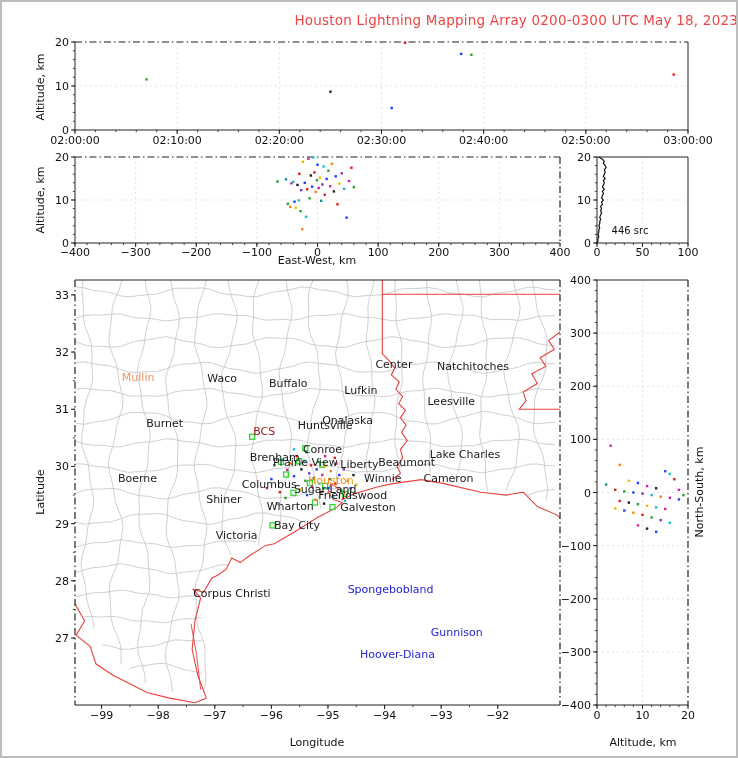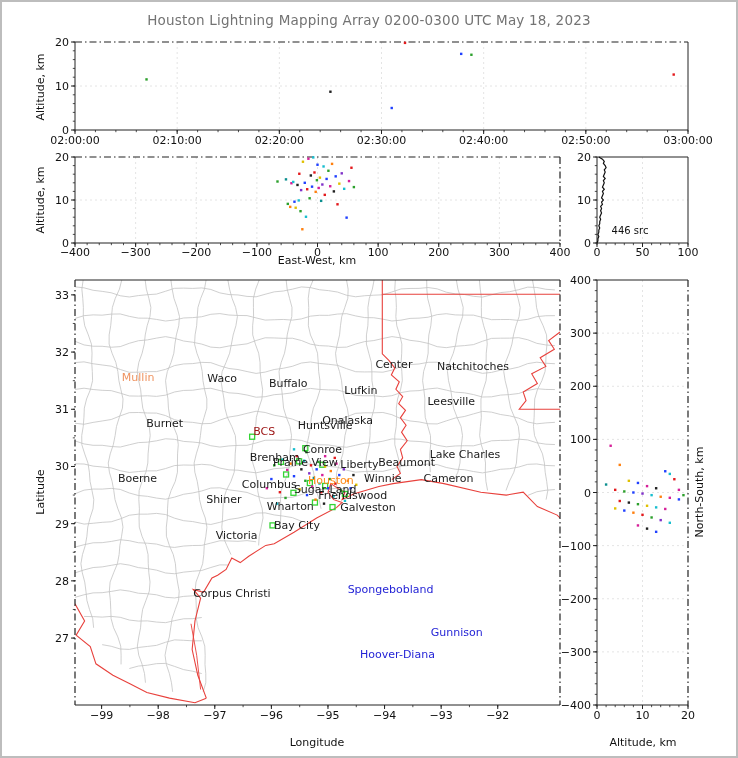--- a/index.html
+++ b/index.html
@@ -1,19 +1,19 @@
 <!DOCTYPE html>
 <html><head>
 <meta charset="utf-8">
 <style>
   html,body{margin:0;padding:0;background:#e9e9e9;font-family:"DejaVu Sans",sans-serif;}
   .page{position:relative;width:738px;height:758px;background:#ffffff;overflow:hidden;}
   .page-border{position:absolute;left:0;top:0;width:734px;height:754px;border:2px solid #bdbdbd;pointer-events:none;}
-  .fig-title{position:absolute;left:0;top:12px;width:100%;text-align:center;
-             font-size:13.5px;color:#737373;letter-spacing:0.2px;}
+  .fig-title{position:absolute;left:0;top:12px;width:100%;text-align:right;
+             font-size:13.5px;color:#ef4444;letter-spacing:0.2px;}
   svg{position:absolute;left:0;top:0;}
   text{font-family:"DejaVu Sans",sans-serif;}
 </style>
 </head>
 <body>
 
 <div class="page">
   <div class="fig-title">Houston Lightning Mapping Array 0200-0300 UTC May 18, 2023</div>
   <svg id="fig" width="738" height="758" viewBox="0 0 738 758">
       <g>

